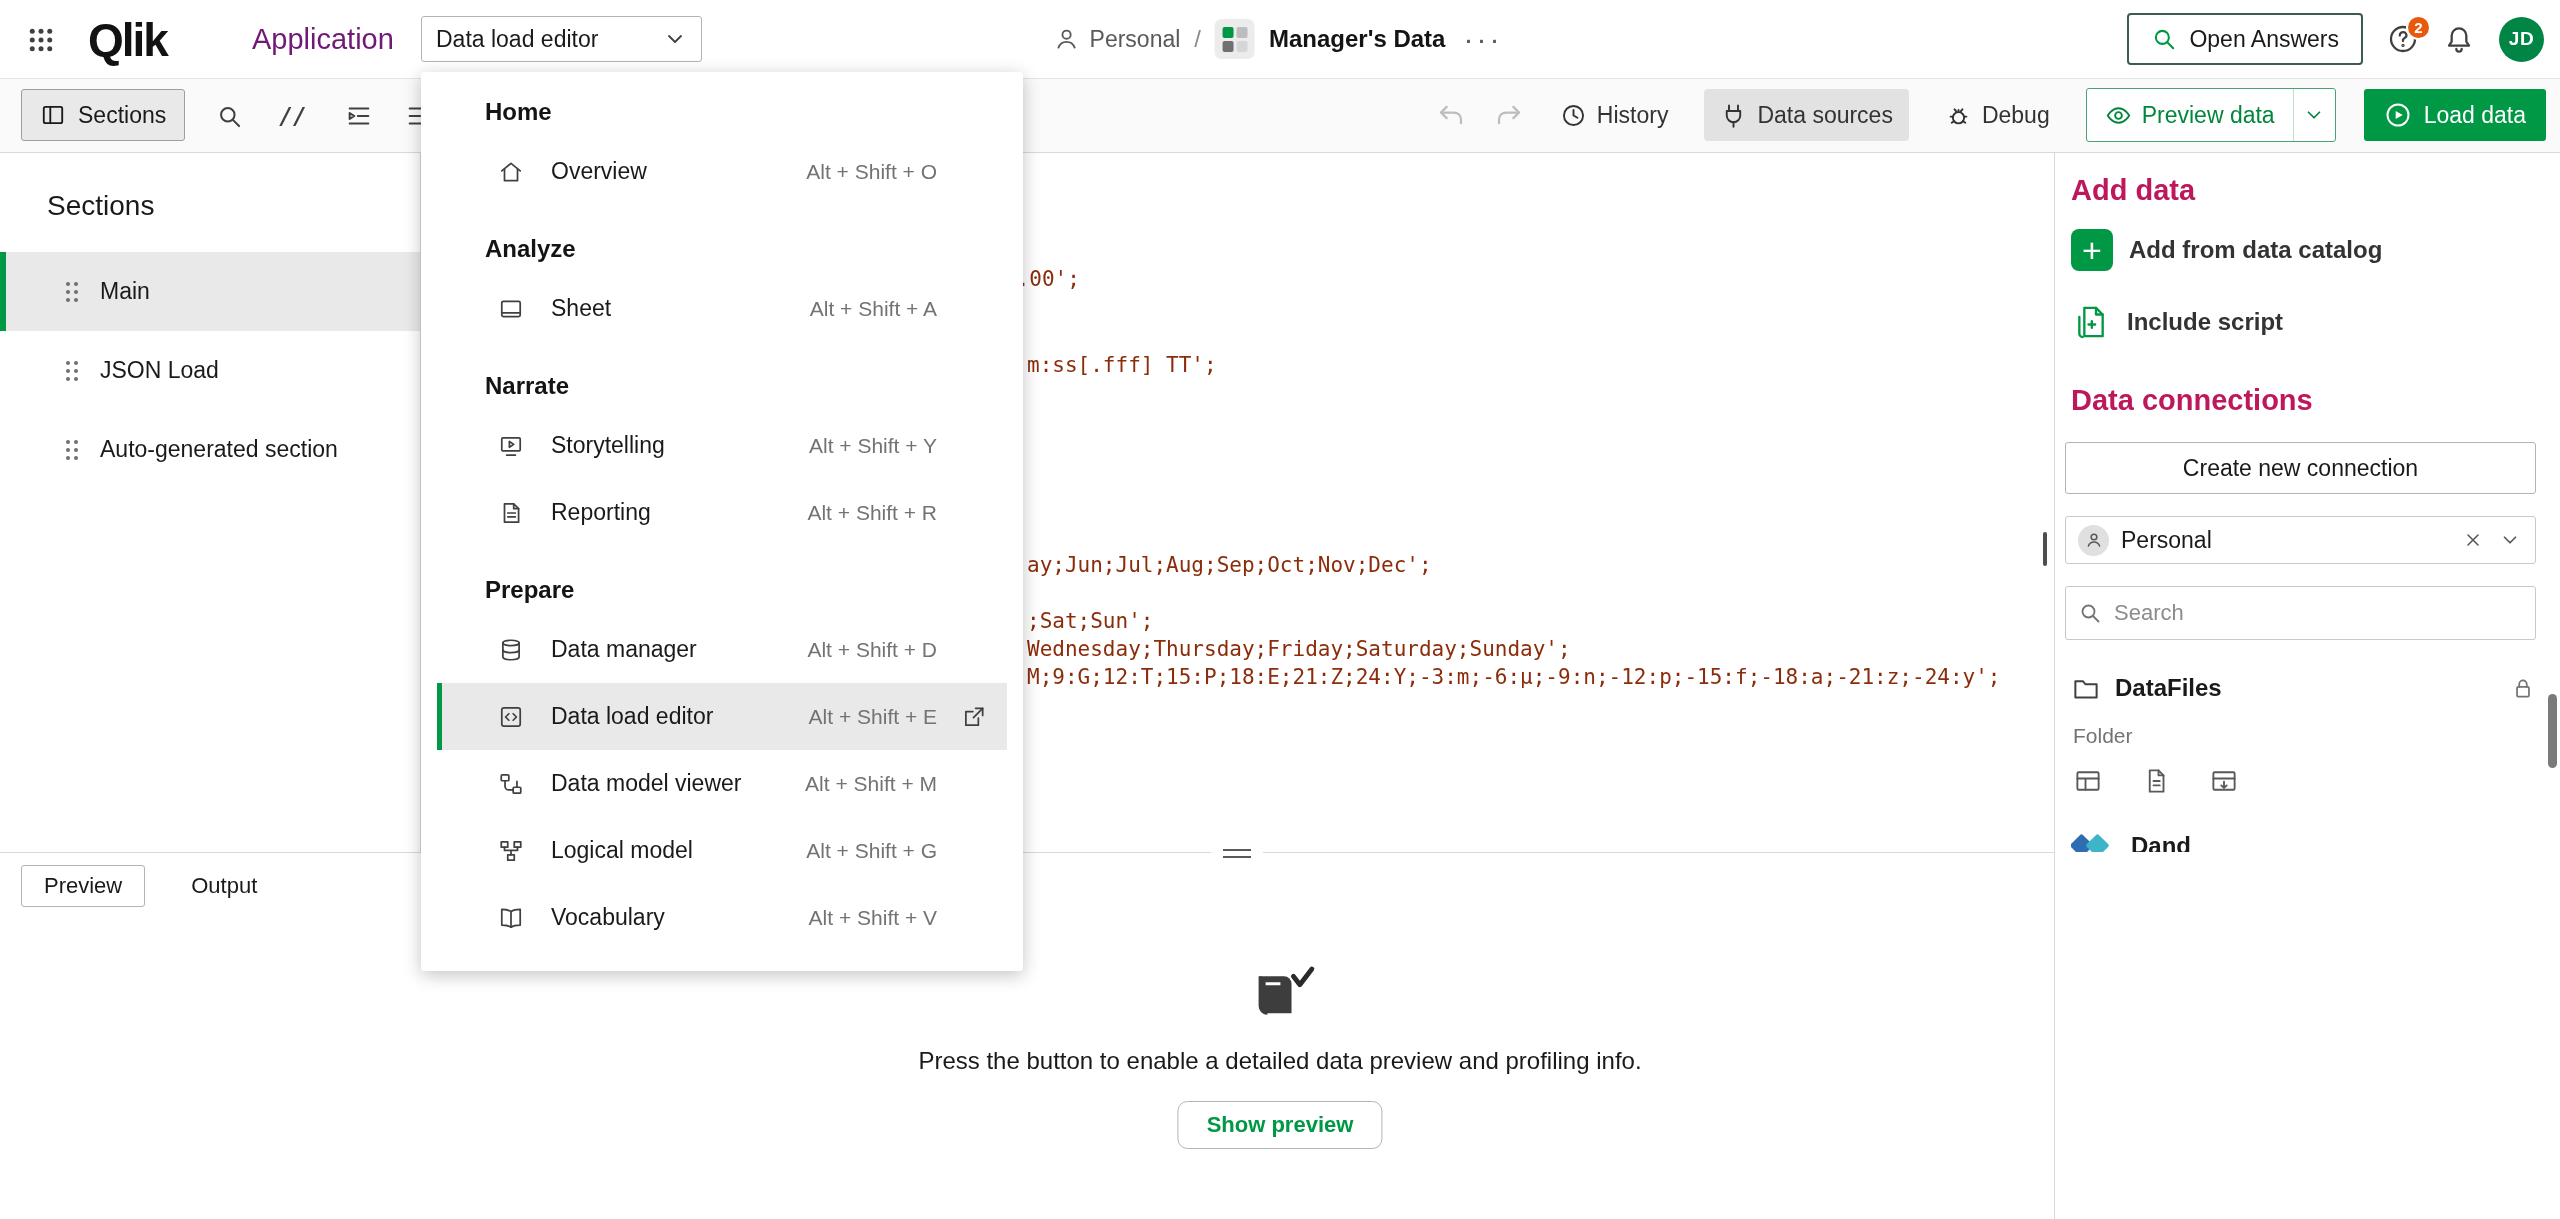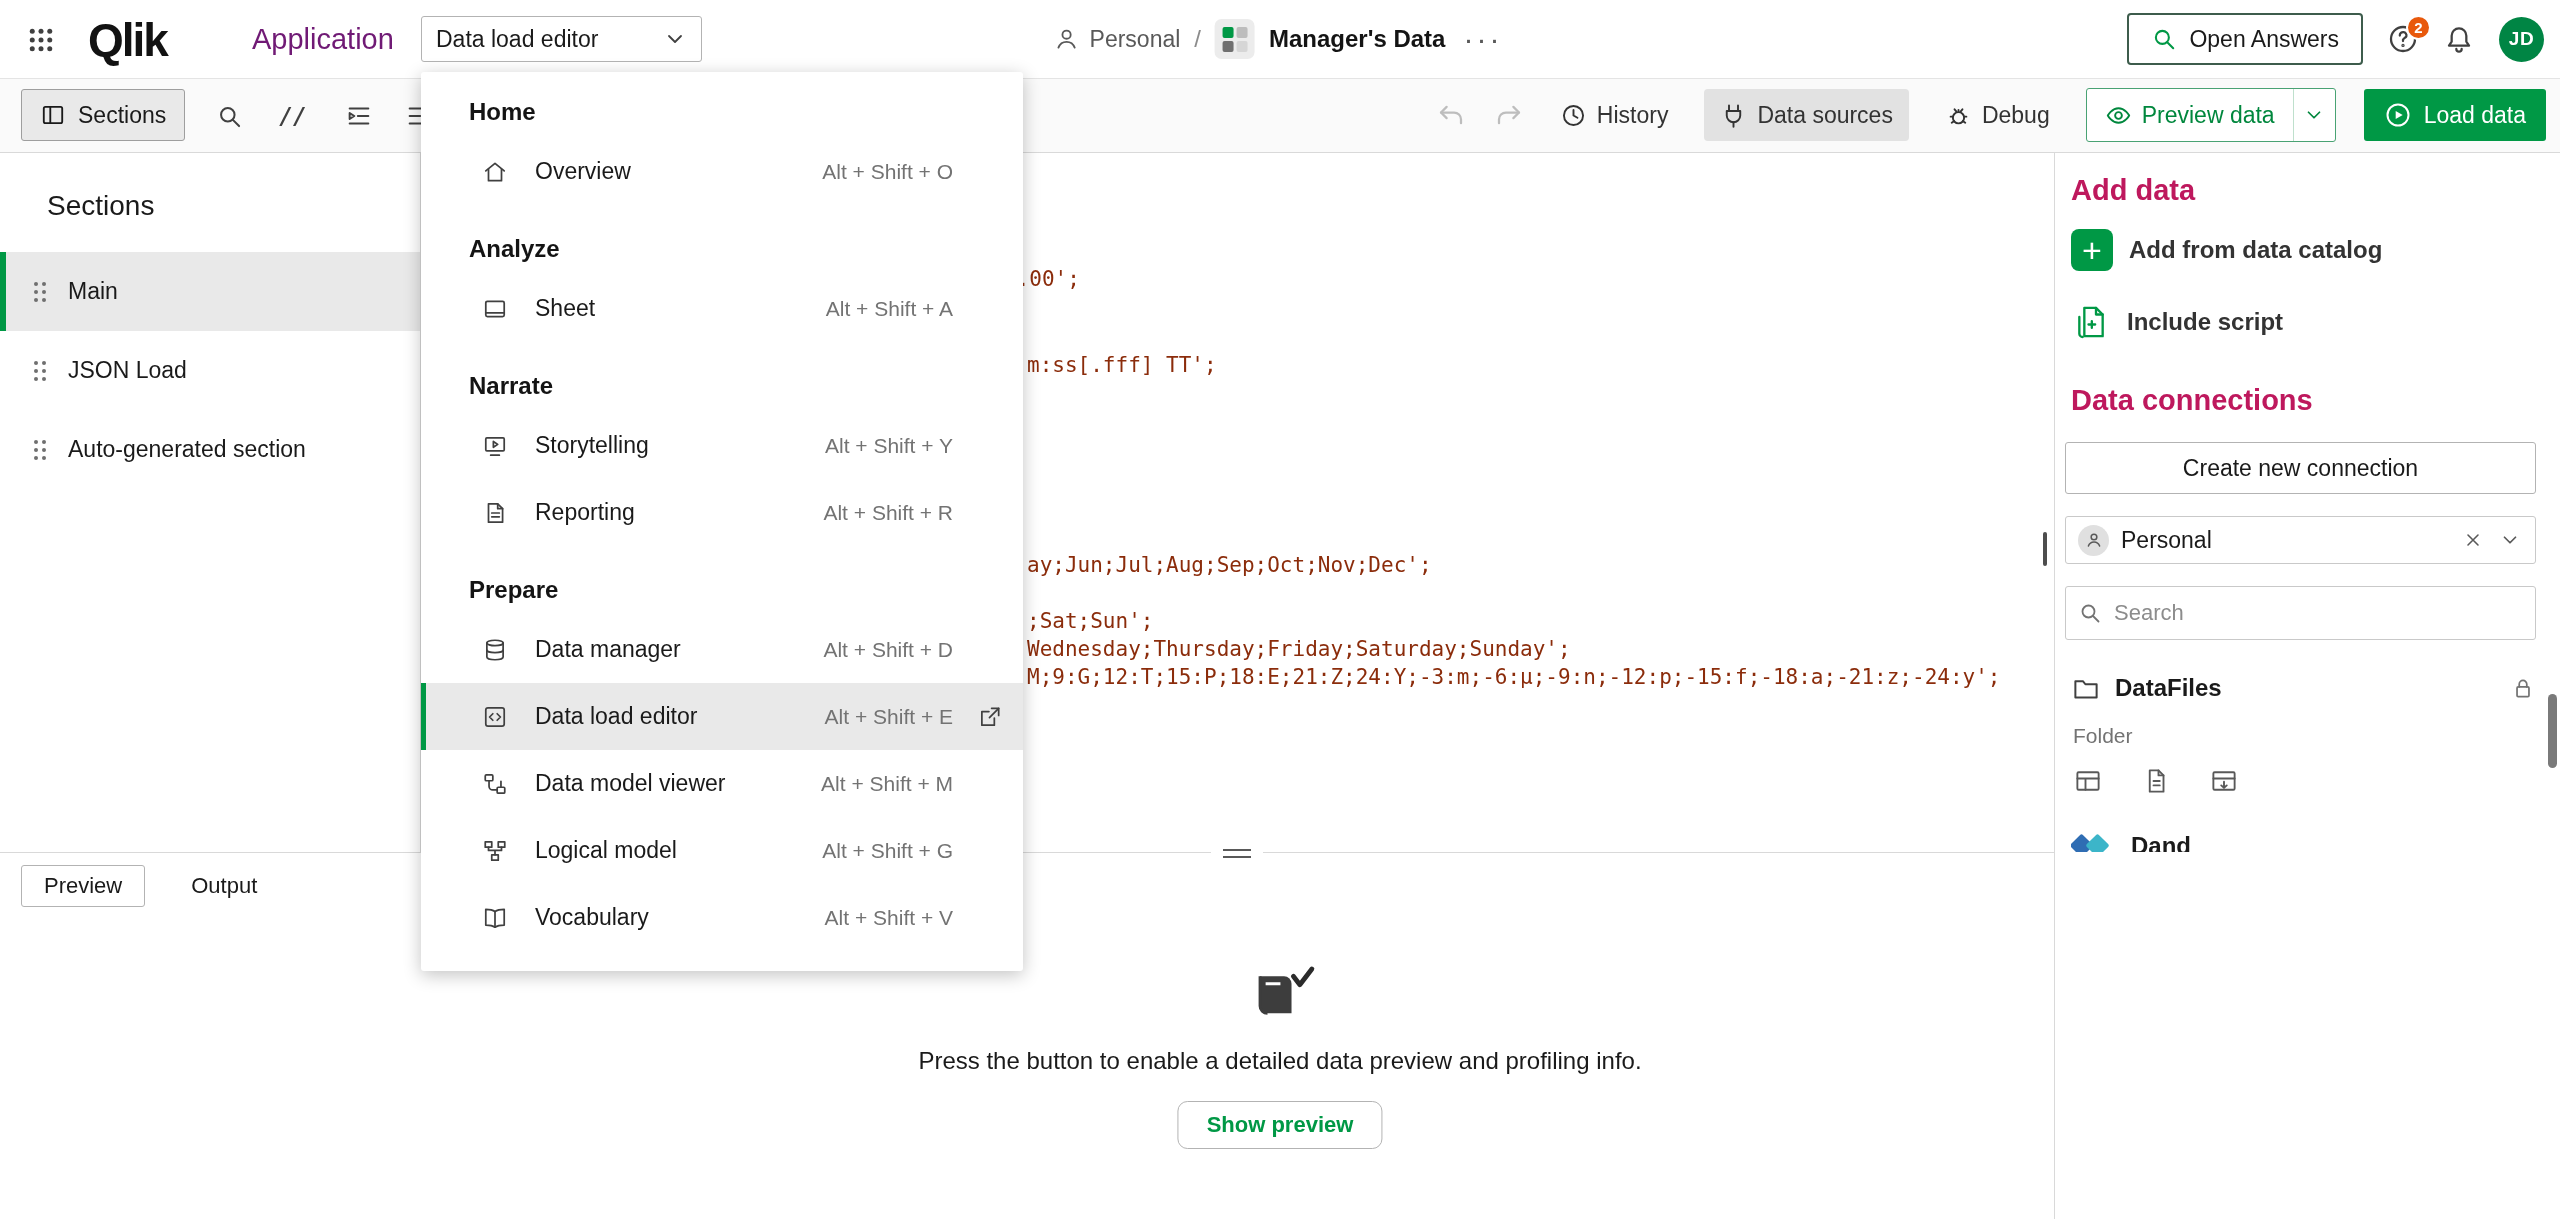--- a/index.html
+++ b/index.html
@@ -42,21 +42,21 @@
   .tr-item{display:flex;align-items:center;gap:10px;font-size:23px;color:#333;background:none;border:none;cursor:pointer;font-family:inherit;height:52px;padding:0 8px;border-radius:4px;}
   .tr-item.pressed{background:#e2e2e2;padding:0 16px;}
   .pd-group{display:flex;align-items:stretch;height:52px;border:1px solid #49a273;border-radius:3px;overflow:hidden;background:#fff;}
   .pd-main{display:flex;align-items:center;gap:10px;padding:0 18px;color:#00873d;font-size:23px;background:none;border:none;cursor:pointer;font-family:inherit;}
   .pd-caret{width:42px;display:flex;align-items:center;justify-content:center;border:none;border-left:1px solid #bfe0cd;background:none;cursor:pointer;color:#00873d;}
   .btn-load{display:flex;align-items:center;gap:12px;height:52px;padding:0 20px;background:#009845;border:none;border-radius:3px;color:#fff;font-size:23px;cursor:pointer;font-family:inherit;}
 
   
   .sidebar{position:absolute;top:152px;left:0;width:421px;height:700px;background:#fff;border-right:1px solid #d9d9d9;box-sizing:border-box;z-index:5;}
   .sb-title{padding:38px 0 30px 47px;font-size:28px;color:#1a1a1a;}
-  .s-row{position:relative;display:flex;align-items:center;height:79px;padding-left:34px;cursor:pointer;}
+  .s-row{position:relative;display:flex;align-items:center;height:79px;padding-left:66px;cursor:pointer;}
   .s-row.sel{background:#e9e9e9;}
   .s-row.sel::before{content:"";position:absolute;left:0;top:0;bottom:0;width:6px;background:#009845;}
   .drag{display:grid;grid-template-columns:4px 4px;grid-template-rows:4px 4px 4px;gap:4px;}
   .drag i{background:#6f6f6f;border-radius:50%;}
   .s-lbl{margin-left:22px;font-size:23px;color:#1a1a1a;}
 
   
   .editor{position:absolute;top:152px;left:421px;width:1633px;height:700px;background:#fff;cursor:text;}
   .code-line{position:absolute;font-family:"DejaVu Sans Mono",monospace;font-size:21px;color:#8b2c0b;white-space:pre;}
 
@@ -97,21 +97,21 @@
   .dms{position:relative;width:46px;height:34px;flex:none;}
   .dm{position:absolute;width:17px;height:17px;transform:rotate(45deg);border-radius:2px;top:8px;}
   .dm.d1{left:2px;background:#2f6db3;}
   .dm.d2{left:18px;background:#3cb5c9;}
   .pc-lbl{font-size:24px;font-weight:700;color:#1a1a1a;}
   .rp-scroll{position:absolute;right:3px;top:542px;width:9px;height:74px;background:#7a7a7a;border-radius:5px;cursor:pointer;}
   .rp-resize{position:absolute;left:-12px;top:380px;width:4px;height:34px;background:#4d4d4d;border-radius:2px;cursor:col-resize;}
 
   
   .nav-menu{position:absolute;top:72px;left:421px;width:602px;z-index:50;background:#fff;border-radius:3px;
-            box-shadow:0 4px 18px rgba(0,0,0,.24);padding:10px 0 20px;box-sizing:border-box;}
+            box-shadow:0 4px 18px rgba(0,0,0,.24);padding:10px 16px 20px;box-sizing:border-box;}
   .menu-h{padding:30px 0 12px 48px;font-size:24px;font-weight:700;color:#141414;}
   .menu-h.first{padding-top:16px;}
   .menu-item{position:relative;display:flex;align-items:center;height:67px;padding:0 70px 0 61px;cursor:pointer;color:#404040;}
   .menu-item .lbl{margin-left:27px;font-size:23px;color:#1a1a1a;}
   .menu-item .sc{margin-left:auto;font-size:21px;color:#737373;white-space:nowrap;}
   .menu-item.sel{background:#e9e9e9;}
   .menu-item.sel::before{content:"";position:absolute;left:0;top:0;bottom:0;width:5px;background:#009845;}
   .open-new{position:absolute;right:16px;top:50%;transform:translateY(-50%);background:none;border:none;cursor:pointer;padding:4px;color:#404040;}
 </style>
 </head>

